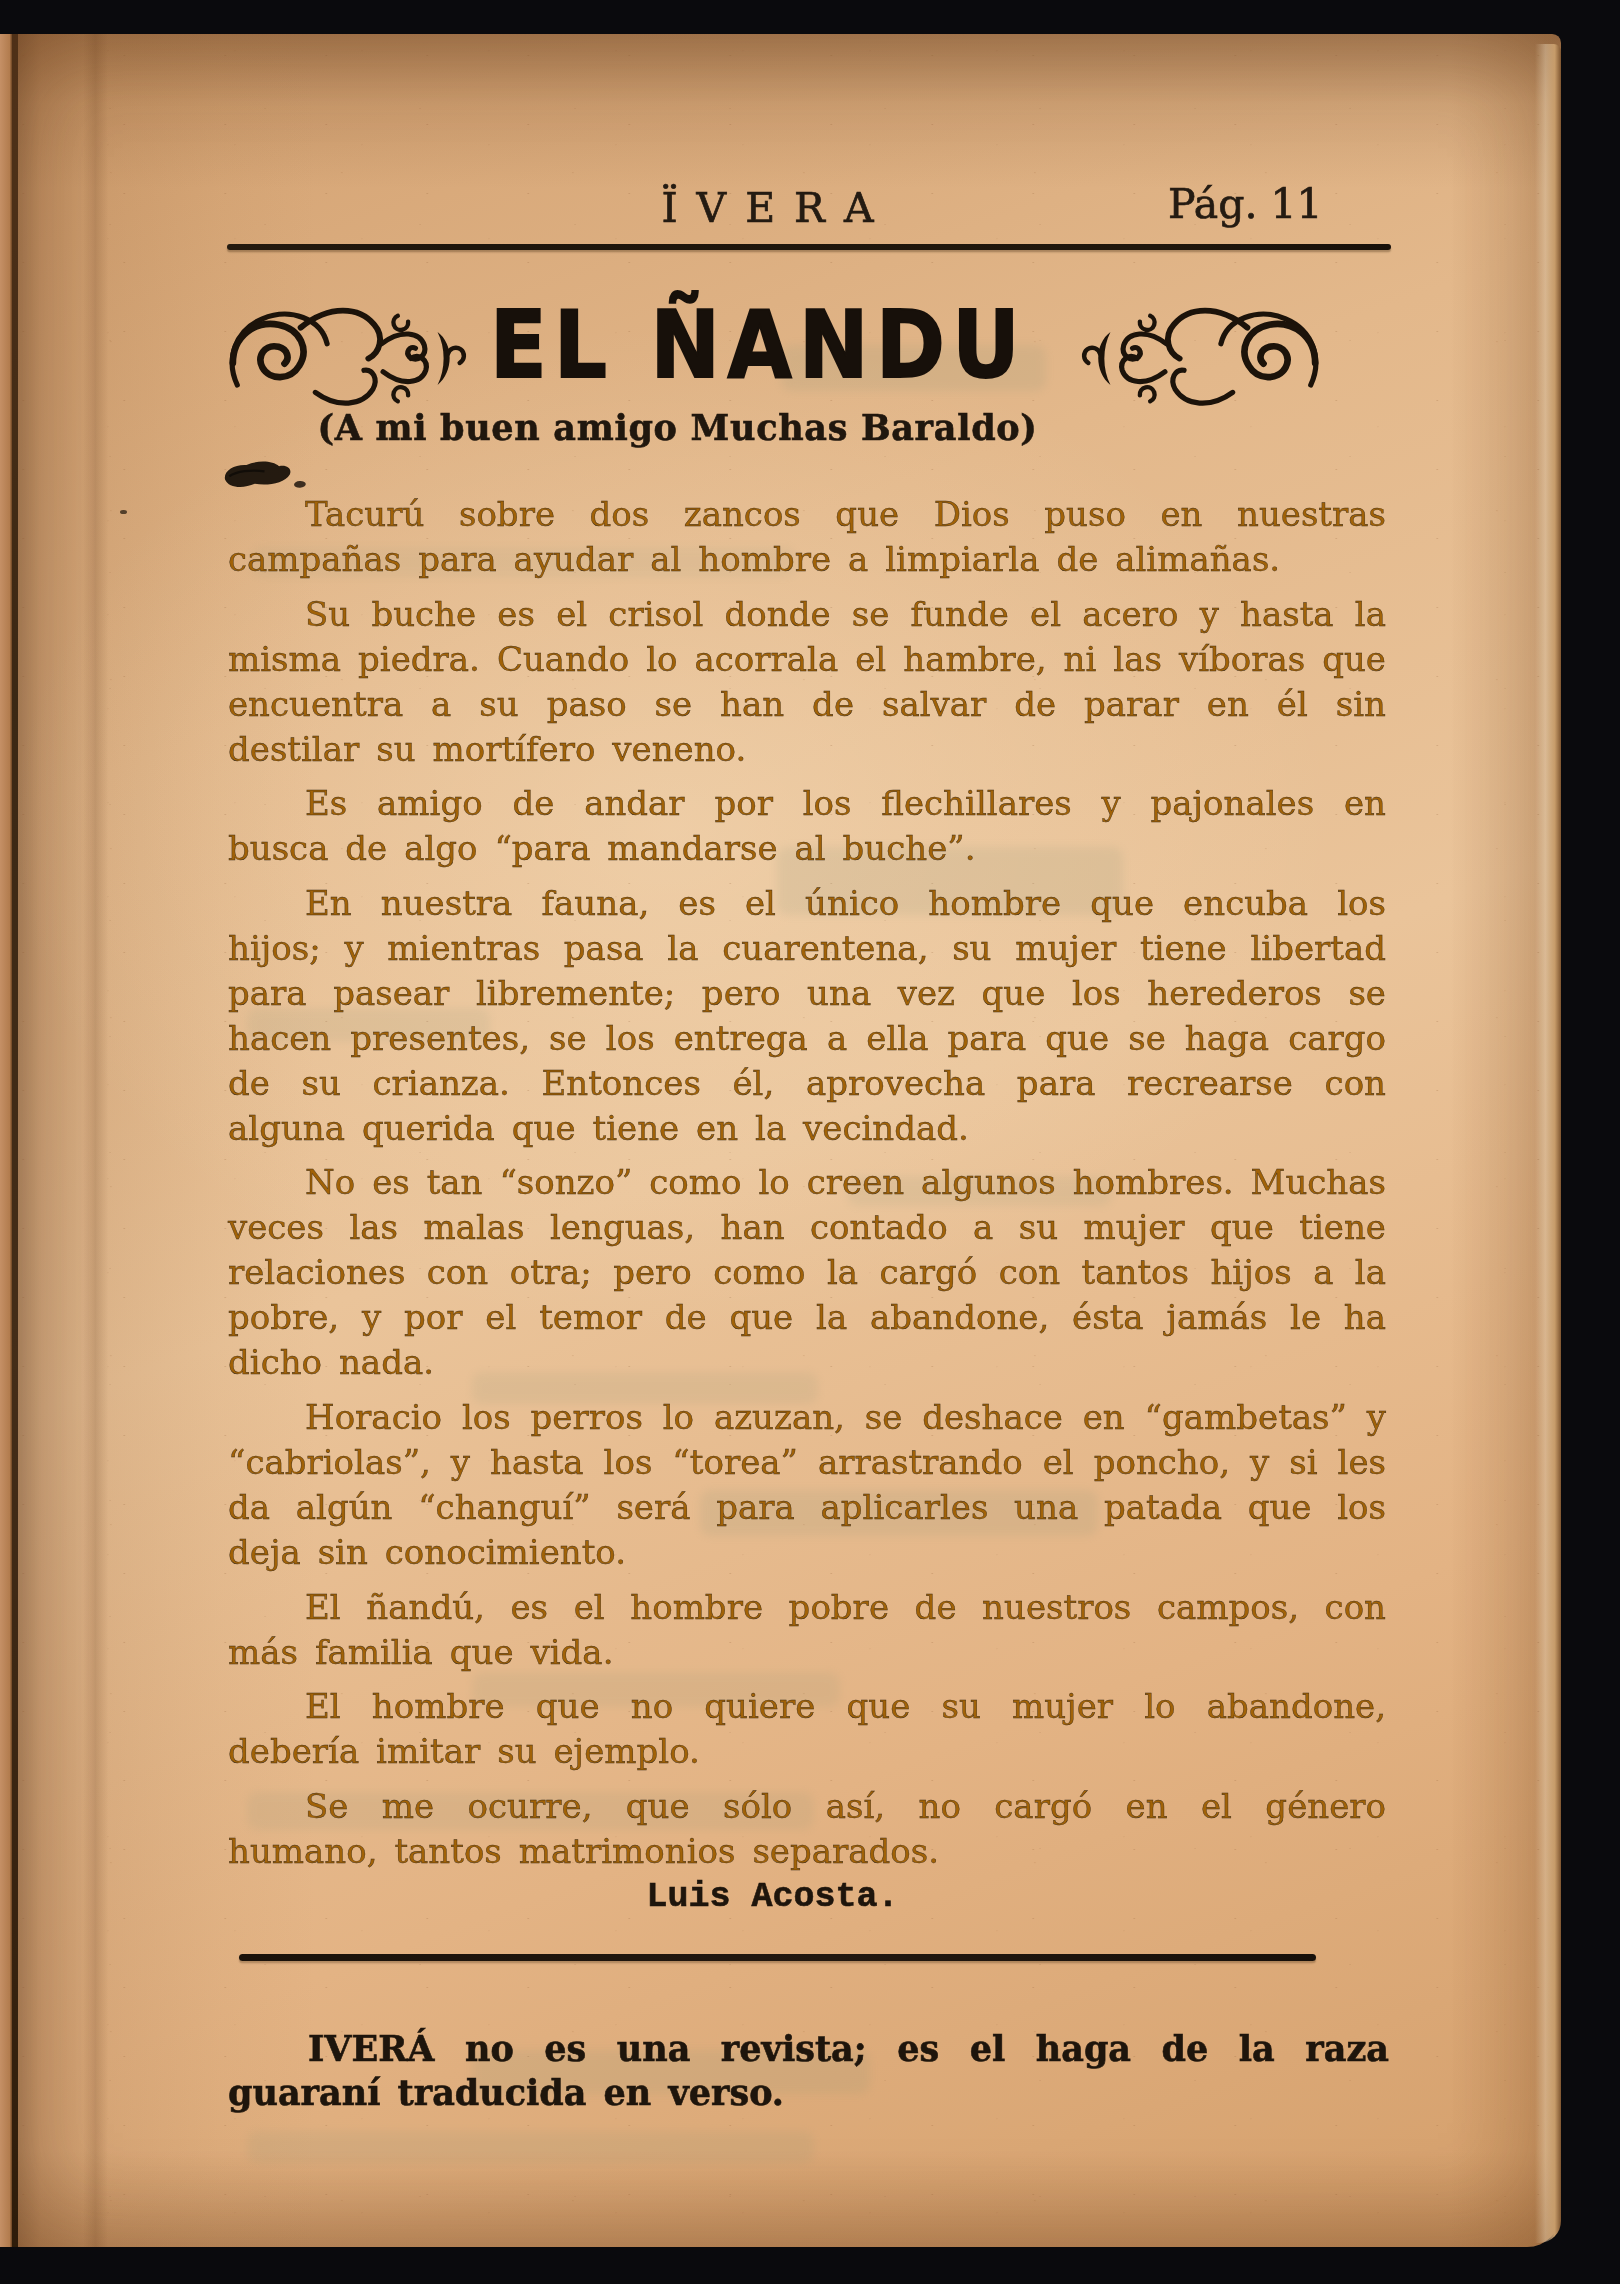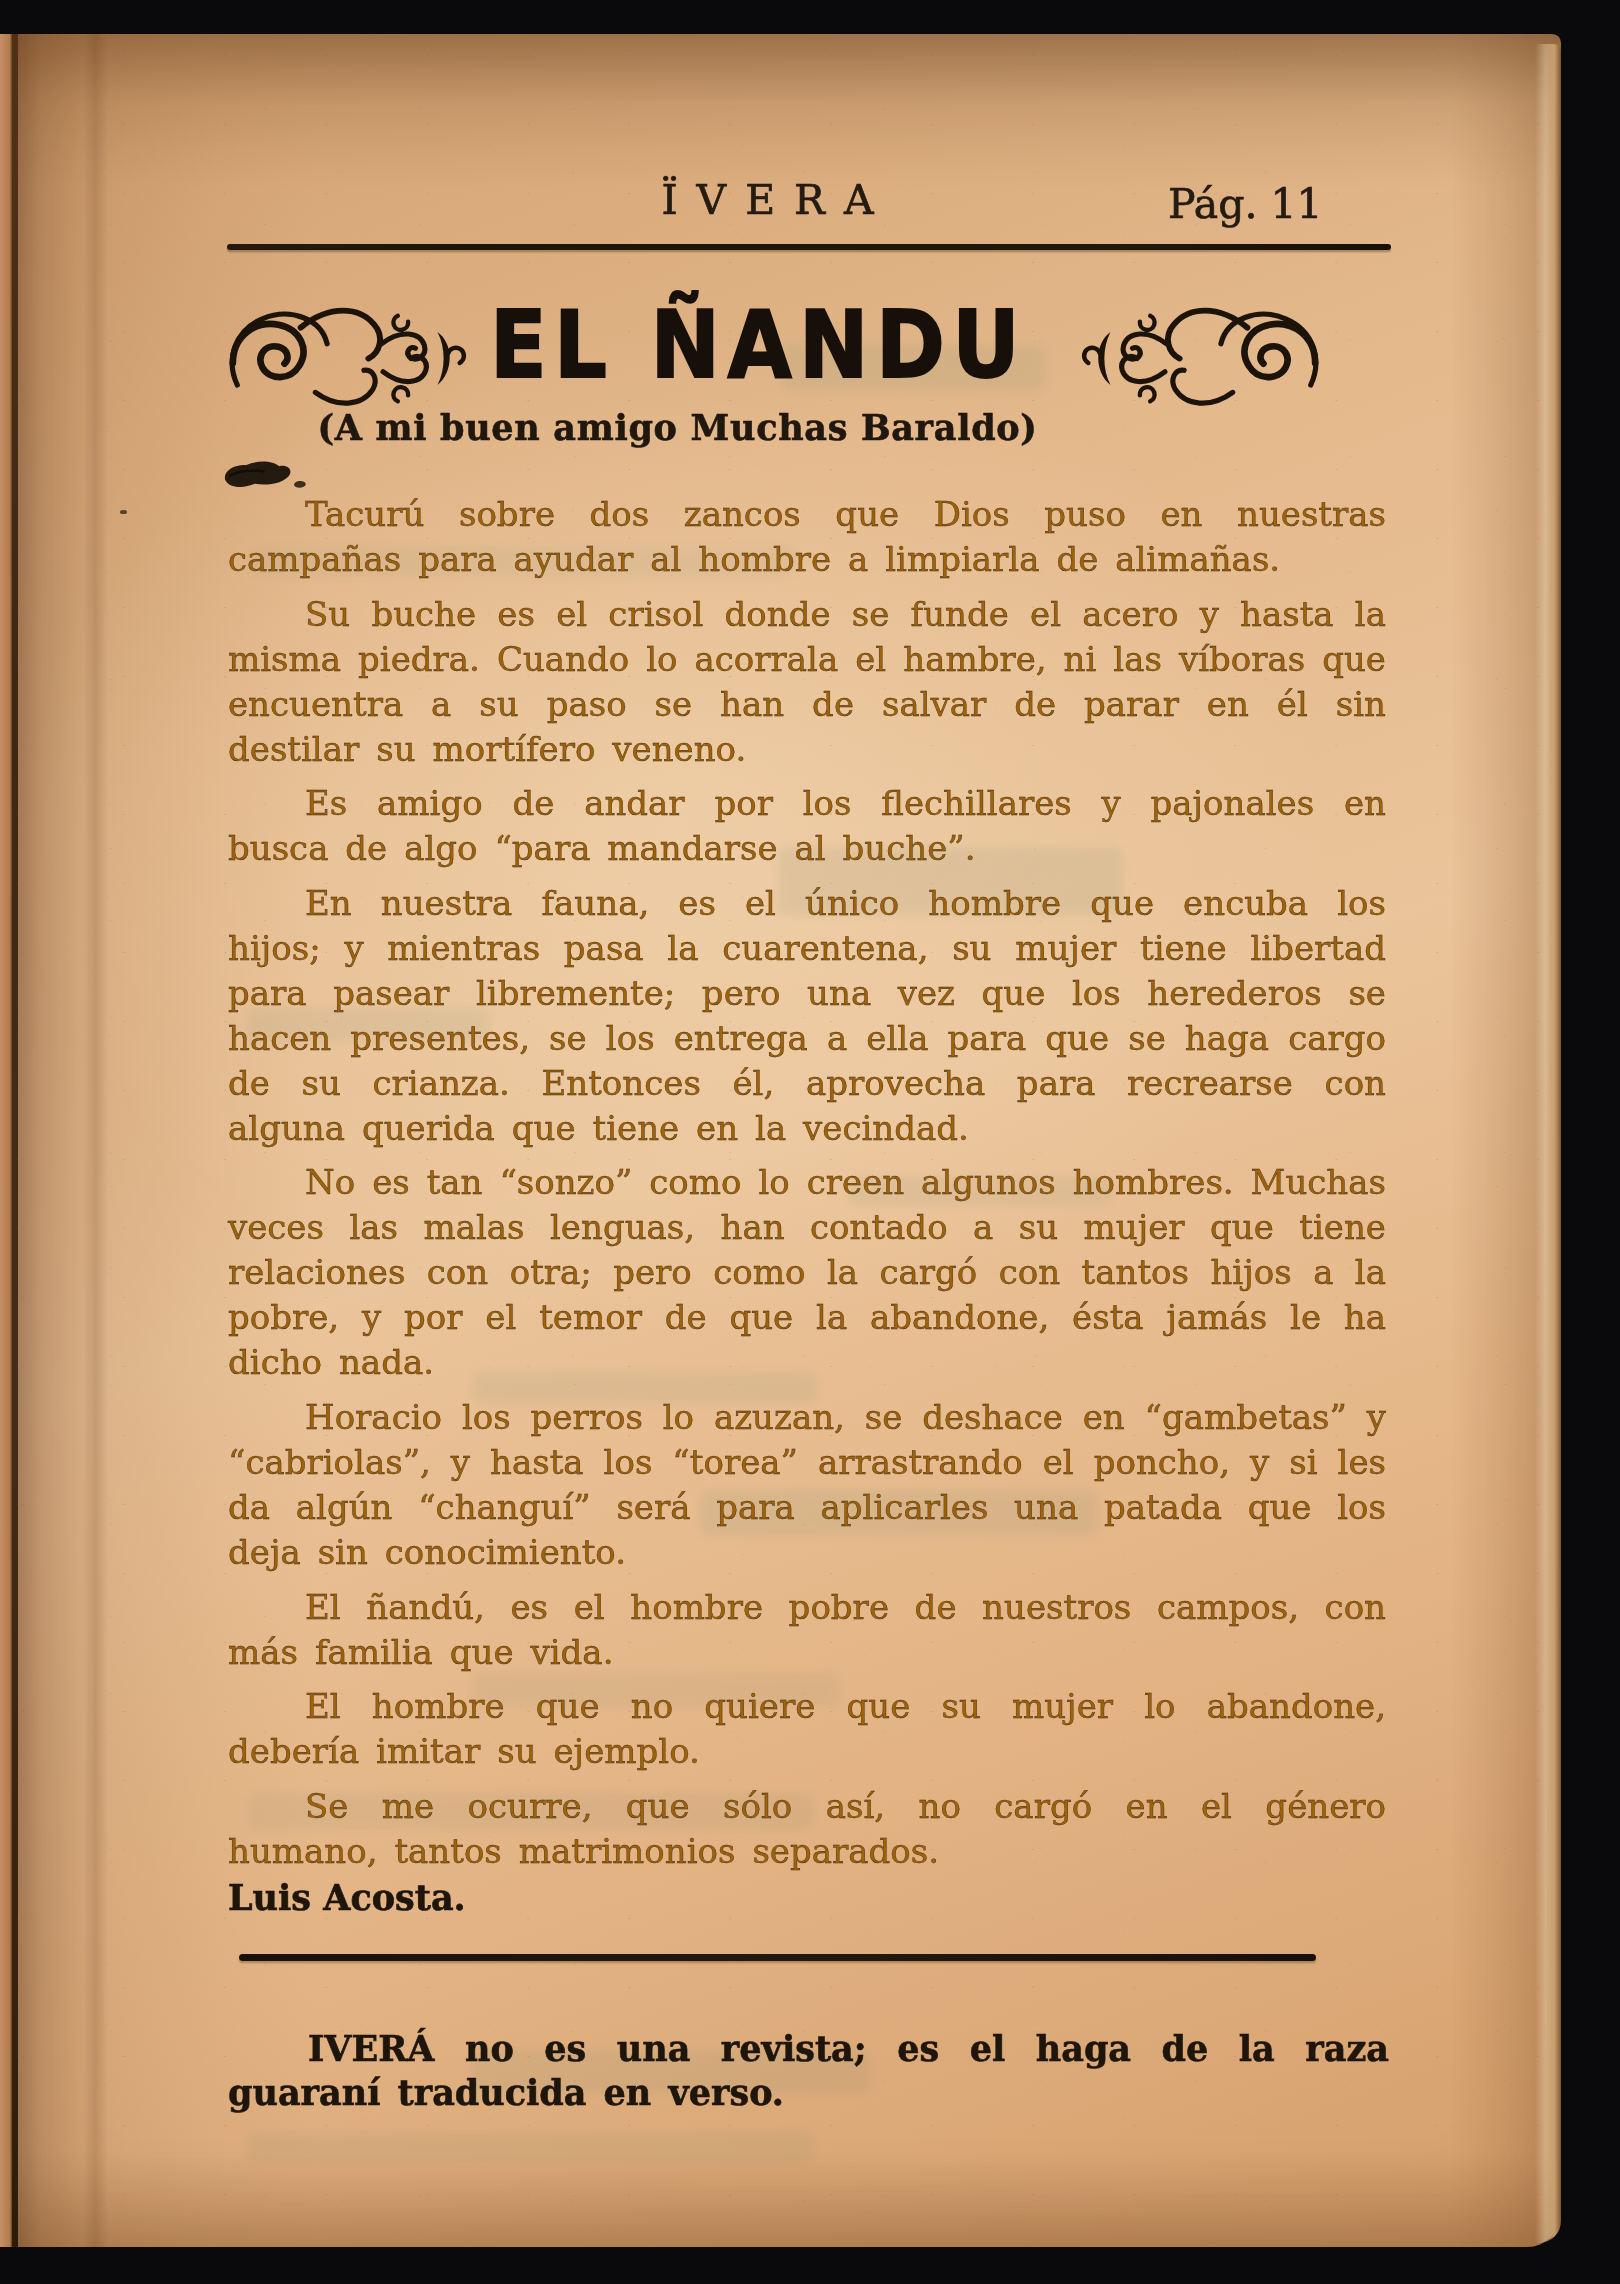--- a/index.html
+++ b/index.html
@@ -57,21 +57,21 @@
   .fore-edge {
     position: absolute; right: 60px; top: 44px; width: 26.5px; height: 2199px;
     background: linear-gradient(90deg, rgba(0,0,0,0), rgba(255,242,214,0.35) 40%, #c79c6a 76%, #7e5530);
     border-radius: 0 7.4px 22px 0;
   }
 
   
   .ink { color: #261d14; -webkit-text-stroke: 0.4px rgba(38,29,20,0.85); }
 
   .masthead {
-    position: absolute; left: 228px; top: 178px; width: 1098px;
+    position: absolute; left: 228px; top: 186px; width: 1098px;
     text-align: center;
     font-size: 41px; line-height: 44px; letter-spacing: 19px;
     color: #241b12; -webkit-text-stroke: 0.7px #241b12;
   }
   .page-label {
     position: absolute; left: 1168px; top: 182px;
     font-size: 41px; line-height: 44px;
     color: #241b12; -webkit-text-stroke: 0.7px #241b12;
   }
   .header-rule {
@@ -111,24 +111,24 @@
     position: absolute; left: 228px; top: 492px; width: 1158px;
     font-size: 34px; line-height: 45px;
     text-align: justify;
     word-spacing: 0.18em;
     color: #a16207; -webkit-text-stroke: 0.4px rgba(40,31,21,0.9);
   }
   .body-text p { margin: 0 0 9.6px 0; text-indent: 77px; }
 
   .signature {
     position: absolute; left: 228px; top: 1876px; width: 1089px;
-    text-align: left;
+    text-align: center;
     font-weight: bold;
     font-size: 35px; line-height: 43px;
-    color: #1e150c; -webkit-text-stroke: 0.6px #1e150c;
+    color: #1e150c; font-family: Liberation Mono, monospace; -webkit-text-stroke: 0.6px #1e150c;
   }
 
   .footer-rule {
     position: absolute; left: 239px; top: 1954px; width: 1077px; height: 6.6px;
     background: linear-gradient(90deg, #1a120a, #221810 55%, #17100a);
     border-radius: 3.7px;
     box-shadow: 0 2.2px 1.5px rgba(70,45,20,0.3);
   }
   .footer-note {
     position: absolute; left: 228px; top: 1992px; width: 1161px;

